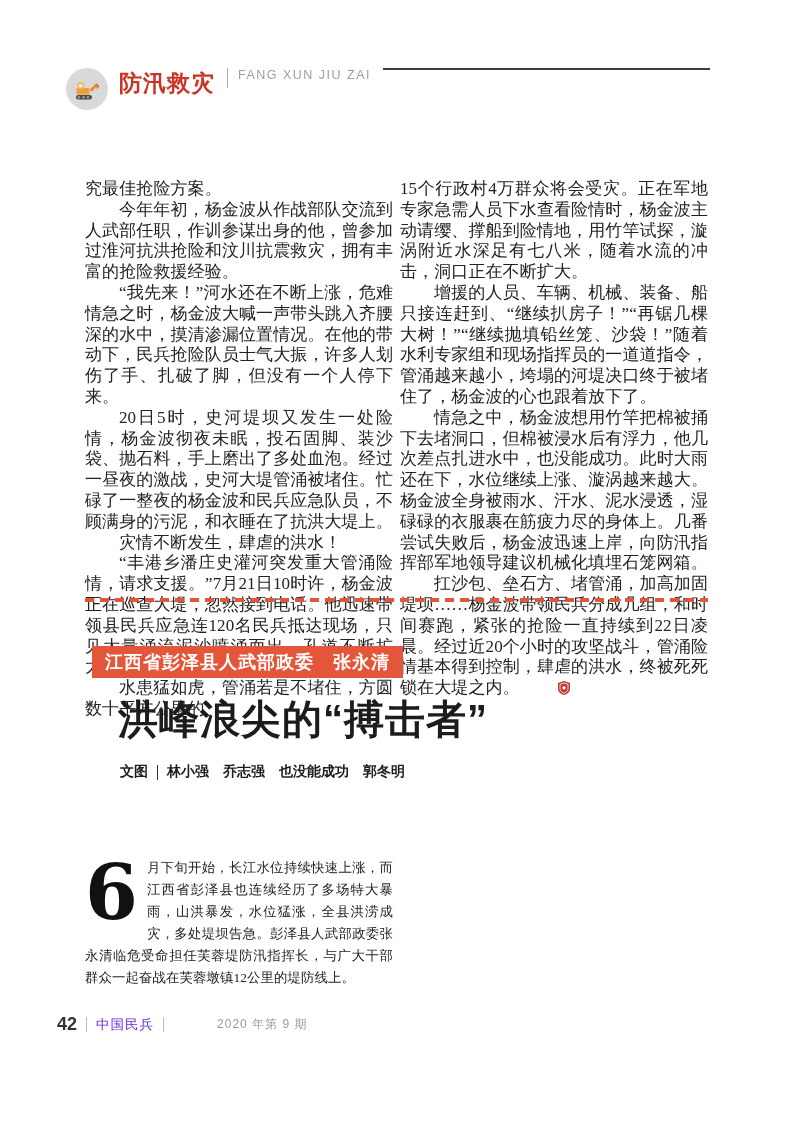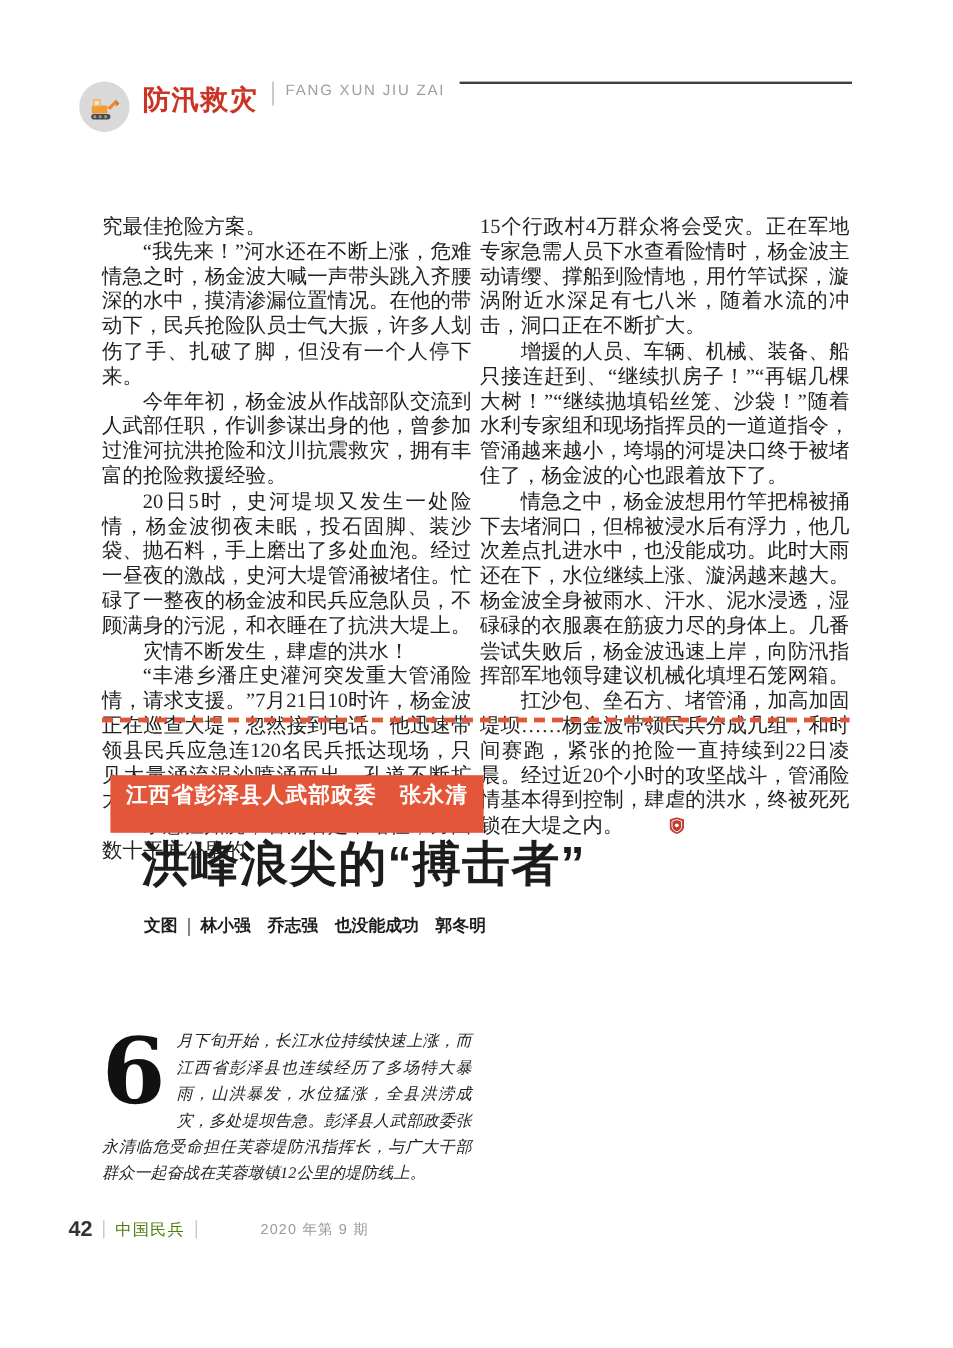--- a/index.html
+++ b/index.html
@@ -20,42 +20,42 @@
   .a1-col { position:absolute; top:179px; width:308px; font-size:17px; line-height:20.8px; text-align:justify; letter-spacing:0.1px; }
   .a1-c1 { left:85px; }
   .a1-c2 { left:400px; }
   .a1-col p { text-indent:2em; }
   .a1-col p.noindent { text-indent:0; }
   .endmark { display:inline-block; margin-left:4px; vertical-align:-2px; }
   
   .dash-divider { position:absolute; top:598px; left:85px; width:623px; height:4px;
     background:repeating-linear-gradient(90deg,#e4563a 0 9px,transparent 9px 15px); }
   
-  .author-tag { position:absolute; top:646px; left:92px; height:48px; line-height:32px;
+  .author-tag { position:absolute; top:646px; left:92px; height:32px; line-height:32px;
     background:#e4563a; color:#ffffff; padding:0 13px;
     font-family:"Liberation Sans","DejaVu Sans",sans-serif; font-weight:bold; font-size:18px; letter-spacing:1px; white-space:nowrap; }
   .big-title { position:absolute; top:692px; left:118px;
     font-family:"Liberation Sans","DejaVu Sans",sans-serif; font-weight:bold; font-size:40px; color:#1c1c1c; letter-spacing:1px; white-space:nowrap; }
   .byline { position:absolute; top:763px; left:120px; display:flex; align-items:center;
     font-family:"Liberation Sans","DejaVu Sans",sans-serif; font-weight:bold; font-size:14px; color:#1c1c1c; }
   .byline-vbar { width:1px; height:15px; background:#333; margin:0 9px; }
   
   .a2-col { position:absolute; top:857px; width:308px; font-size:13.4px; line-height:22px; text-align:justify; letter-spacing:0.1px; }
   .a2-c1 { left:85px; }
   .a2-c2 { left:400px; }
   .a2-col p { text-indent:2em; }
-  .a2-col p.lead { text-indent:0;font-style:italic; }
+  .a2-col p.lead { text-indent:0; }
   .dropcap { float:left; font-family:"DejaVu Serif","Liberation Serif",serif; font-weight:bold;
     font-size:76px; line-height:0.82; padding:5px 9px 0 0; color:#111; }
   
   .footer { position:absolute; top:1014px; left:57px; display:flex; align-items:center;
     font-family:"Liberation Sans","DejaVu Sans",sans-serif; }
   .pageno { font-size:18px; font-weight:bold; color:#333; }
   .f-vbar { width:1px; height:15px; background:#bdbdbd; margin:0 9px; }
-  .mag { font-size:13.5px; color:#4d7c0f; letter-spacing:1px;text-align:center; }
+  .mag { font-size:13.5px; color:#6d28d9; letter-spacing:1px;text-align:center; }
   .issue { font-size:12px; color:#9a9a9a; letter-spacing:1px;margin-left:44px; }
 </style>
 </head>
 <body>
 
 <div class="page">
 
   <div class="sec-header">
     <span class="icon-circle">
       <svg width="30" height="30" viewBox="0 0 30 30">
@@ -71,22 +71,22 @@
       </svg>
     </span>
     <span class="sec-title">防汛救灾</span>
     <span class="sec-vbar"></span>
     <span class="sec-pinyin">FANG XUN JIU ZAI</span>
     <span class="sec-rule"></span>
   </div>
 
   <div class="a1-col a1-c1">
     <p class="noindent">究最佳抢险方案。</p>
+    <p>今年年初，杨金波从作战部队交流到人武部任职，作训参谋出身的他，曾参加过淮河抗洪抢险和汶川抗震救灾，拥有丰富的抢险救援经验。</p>
     <p>“我先来！”河水还在不断上涨，危难情急之时，杨金波大喊一声带头跳入齐腰深的水中，摸清渗漏位置情况。在他的带动下，民兵抢险队员士气大振，许多人划伤了手、扎破了脚，但没有一个人停下来。</p>
-    <p>今年年初，杨金波从作战部队交流到人武部任职，作训参谋出身的他，曾参加过淮河抗洪抢险和汶川抗震救灾，拥有丰富的抢险救援经验。</p>
     <p>20日5时，史河堤坝又发生一处险情，杨金波彻夜未眠，投石固脚、装沙袋、抛石料，手上磨出了多处血泡。经过一昼夜的激战，史河大堤管涌被堵住。忙碌了一整夜的杨金波和民兵应急队员，不顾满身的污泥，和衣睡在了抗洪大堤上。</p>
     <p>灾情不断发生，肆虐的洪水！</p>
     <p>“丰港乡潘庄史灌河突发重大管涌险情，请求支援。”7月21日10时许，杨金波正在巡查大堤，忽然接到电话。他迅速带领县民兵应急连120名民兵抵达现场，只见大量涌流泥沙喷涌而出，孔道不断扩大。</p>
     <p>水患猛如虎，管涌若是不堵住，方圆数十平方公里的</p>
   </div>
 
   <div class="a1-col a1-c2">
     <p class="noindent">15个行政村4万群众将会受灾。正在军地专家急需人员下水查看险情时，杨金波主动请缨、撑船到险情地，用竹竿试探，漩涡附近水深足有七八米，随着水流的冲击，洞口正在不断扩大。</p>
     <p>增援的人员、车辆、机械、装备、船只接连赶到、“继续扒房子！”“再锯几棵大树！”“继续抛填铅丝笼、沙袋！”随着水利专家组和现场指挥员的一道道指令，管涌越来越小，垮塌的河堤决口终于被堵住了，杨金波的心也跟着放下了。</p>
     <p>情急之中，杨金波想用竹竿把棉被捅下去堵洞口，但棉被浸水后有浮力，他几次差点扎进水中，也没能成功。此时大雨还在下，水位继续上涨、漩涡越来越大。杨金波全身被雨水、汗水、泥水浸透，湿碌碌的衣服裹在筋疲力尽的身体上。几番尝试失败后，杨金波迅速上岸，向防汛指挥部军地领导建议机械化填埋石笼网箱。</p>

